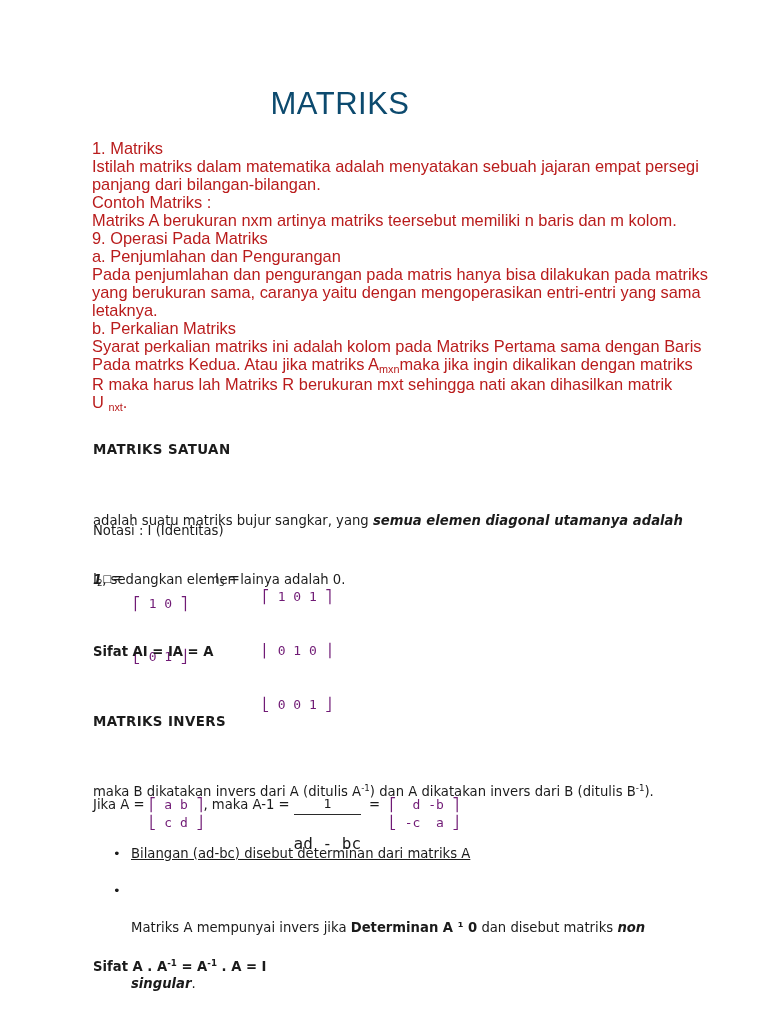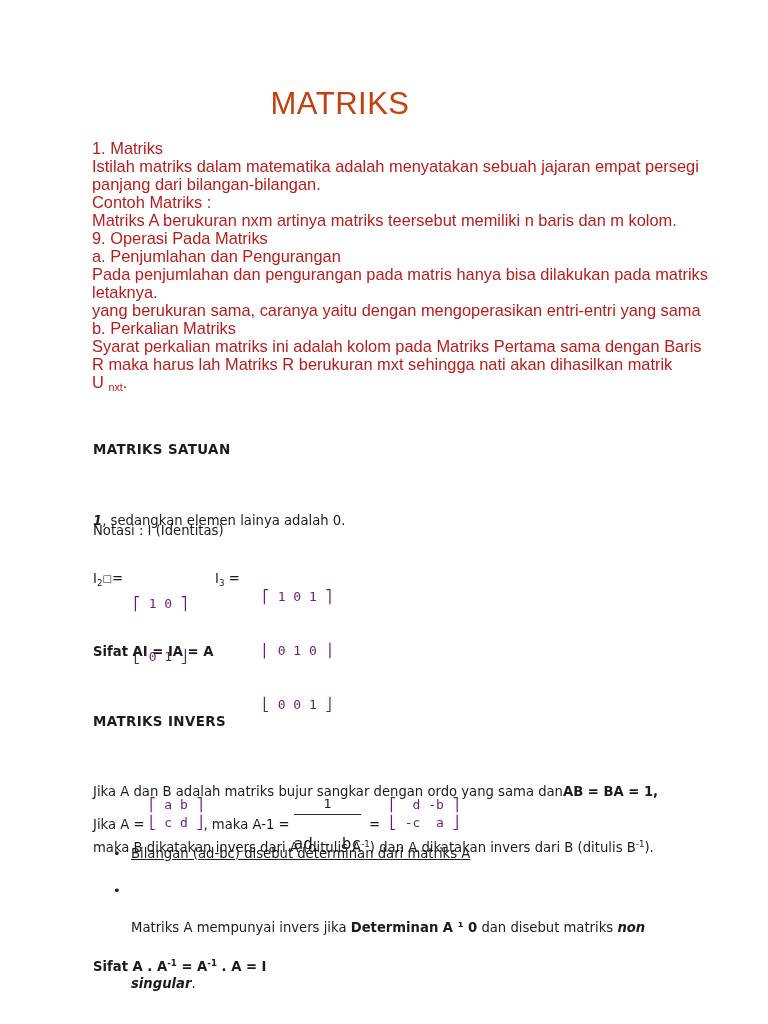--- a/index.html
+++ b/index.html
@@ -6,21 +6,21 @@
   .page {
     position:relative; width:768px; height:1024px;
     background:#ffffff; overflow:hidden;
     color:#1b1b1b;
   }
   
   .title {
     position:absolute; left:93px; top:86px; width:494px;
     text-align:center; margin:0;
     font-family:"Liberation Sans", sans-serif;
-    font-size:31px; font-weight:400; letter-spacing:0.5px; color:#c2410c;
+    font-size:31px; font-weight:400; letter-spacing:0.5px; color:#0c4a6e;
   }
   .intro {
     position:absolute; left:92px; top:139px; width:620px;
     font-family:"Liberation Sans", sans-serif;
     font-size:16.4px; line-height:18px; color:#b91c1c;
   }
   .iline { white-space:pre; }
   sub.sb { font-size:66%; vertical-align:baseline; position:relative; top:3px; }
   sup.sp { font-size:66%; vertical-align:baseline; position:relative; top:-5px; }
 
@@ -46,21 +46,21 @@
   .tofu { font-size:10px; letter-spacing:0; position:relative; top:-1px; }
 
   #satuan-heading { top:440px; }
   #satuan-para    { top:472px; }
   #notasi         { top:521px; }
   #sifat1         { top:642px; }
   #invers-heading { top:712px; }
   #invers-para    { top:745px; line-height:18.8px; }
 
   #equation { top:796px; left:93px; display:flex; align-items:flex-start; }
-  .eqt { white-space:pre; line-height:17.5px;margin-top:20px; }
+  .eqt { white-space:pre; line-height:17.5px; }
   #equation .mono { line-height:17.5px; }
   .frac { display:inline-block; text-align:center; margin:0 6px 0 4px; vertical-align:top; }
   .frac .num {
     display:block; border-bottom:1.4px solid #2a2a2a;
     padding:0 18px 1px; line-height:16.5px;
     font-family:"DejaVu Sans Mono", monospace; font-size:13px;
   }
   .frac .den {
     display:block; line-height:16.5px; padding-top:1px;
     font-family:"DejaVu Sans Mono", monospace; font-size:16px; white-space:pre;margin-top:20px;
@@ -85,31 +85,33 @@
 
   <div class="intro">
     <div class="iline">1. Matriks</div>
     <div class="iline">Istilah matriks dalam matematika adalah menyatakan sebuah jajaran empat persegi</div>
     <div class="iline">panjang dari bilangan-bilangan.</div>
     <div class="iline">Contoh Matriks :</div>
     <div class="iline">Matriks A berukuran nxm artinya matriks teersebut memiliki n baris dan m kolom.</div>
     <div class="iline">9. Operasi Pada Matriks</div>
     <div class="iline">a. Penjumlahan dan Pengurangan</div>
     <div class="iline">Pada penjumlahan dan pengurangan pada matris hanya bisa dilakukan pada matriks</div>
+    <div class="iline">yang berukuran sama, caranya yaitu dengan mengoperasikan entri-entri yang sama</div>
     <div class="iline">letaknya.</div>
-    <div class="iline">yang berukuran sama, caranya yaitu dengan mengoperasikan entri-entri yang sama</div>
     <div class="iline">b. Perkalian Matriks</div>
     <div class="iline">Syarat perkalian matriks ini adalah kolom pada Matriks Pertama sama dengan Baris</div>
+    <div class="iline"><span>Pada matrks Kedua. Atau jika matriks A</span><sub class="sb">mxn</sub><span>maka jika ingin dikalikan dengan matriks</span></div>
     <div class="iline">R maka harus lah Matriks R berukuran mxt sehingga nati akan dihasilkan matrik</div>
     <div class="iline"><span>U </span><sub class="sb">nxt</sub><span>.</span></div>
   </div>
 
   <div class="vd h2" id="satuan-heading">MATRIKS SATUAN</div>
 
   <div class="vd" id="satuan-para">
+    <div class="iline"><span>adalah suatu matriks bujur sangkar, yang </span><span class="bi">semua elemen diagonal utamanya adalah</span></div>
     <div class="iline"><span class="bi">1</span><span>, sedangkan elemen lainya adalah 0.</span></div>
   </div>
 
   <div class="vd" id="notasi">Notasi : I (Identitas)</div>
 
   <div class="vd" id="i2-label"><span>I</span><sub class="sb">2</sub><span class="tofu">□</span><span>=</span></div>
   <div class="vd mono" id="i2-matrix">
     <div class="mrow">⎡ 1 0 ⎤</div>
     <div class="mrow">⎣ 0 1 ⎦</div>
   </div>
@@ -119,21 +121,20 @@
     <div class="mrow">⎡ 1 0 1 ⎤</div>
     <div class="mrow">⎢ 0 1 0 ⎥</div>
     <div class="mrow">⎣ 0 0 1 ⎦</div>
   </div>
 
   <div class="vd b" id="sifat1">Sifat AI = IA = A</div>
 
   <div class="vd h2" id="invers-heading">MATRIKS INVERS</div>
 
   <div class="vd" id="invers-para">
-    <div class="iline"><span>Jika A dan B adalah matriks bujur sangkar dengan ordo yang sama dan</span><span class="b">AB = BA = 1,</span></div>
     <div class="iline"><span>maka B dikatakan invers dari A (ditulis A</span><sup class="sp">-1</sup><span>) dan A dikatakan invers dari B (ditulis B</span><sup class="sp">-1</sup><span>).</span></div>
   </div>
 
   <div class="vd" id="equation">
     <span class="eqt">Jika A = </span>
     <span class="mono"><span class="mrow" style="display:block">⎡ a b ⎤</span><span class="mrow" style="display:block">⎣ c d ⎦</span></span>
     <span class="eqt">, maka A-1 =</span>
     <span class="frac"><span class="num">1</span><span class="den">ad - bc</span></span>
     <span class="eqt eq-eq">=</span>
     <span class="mono eq-m2"><span class="mrow" style="display:block">⎡  d -b ⎤</span><span class="mrow" style="display:block">⎣ -c  a ⎦</span></span>

